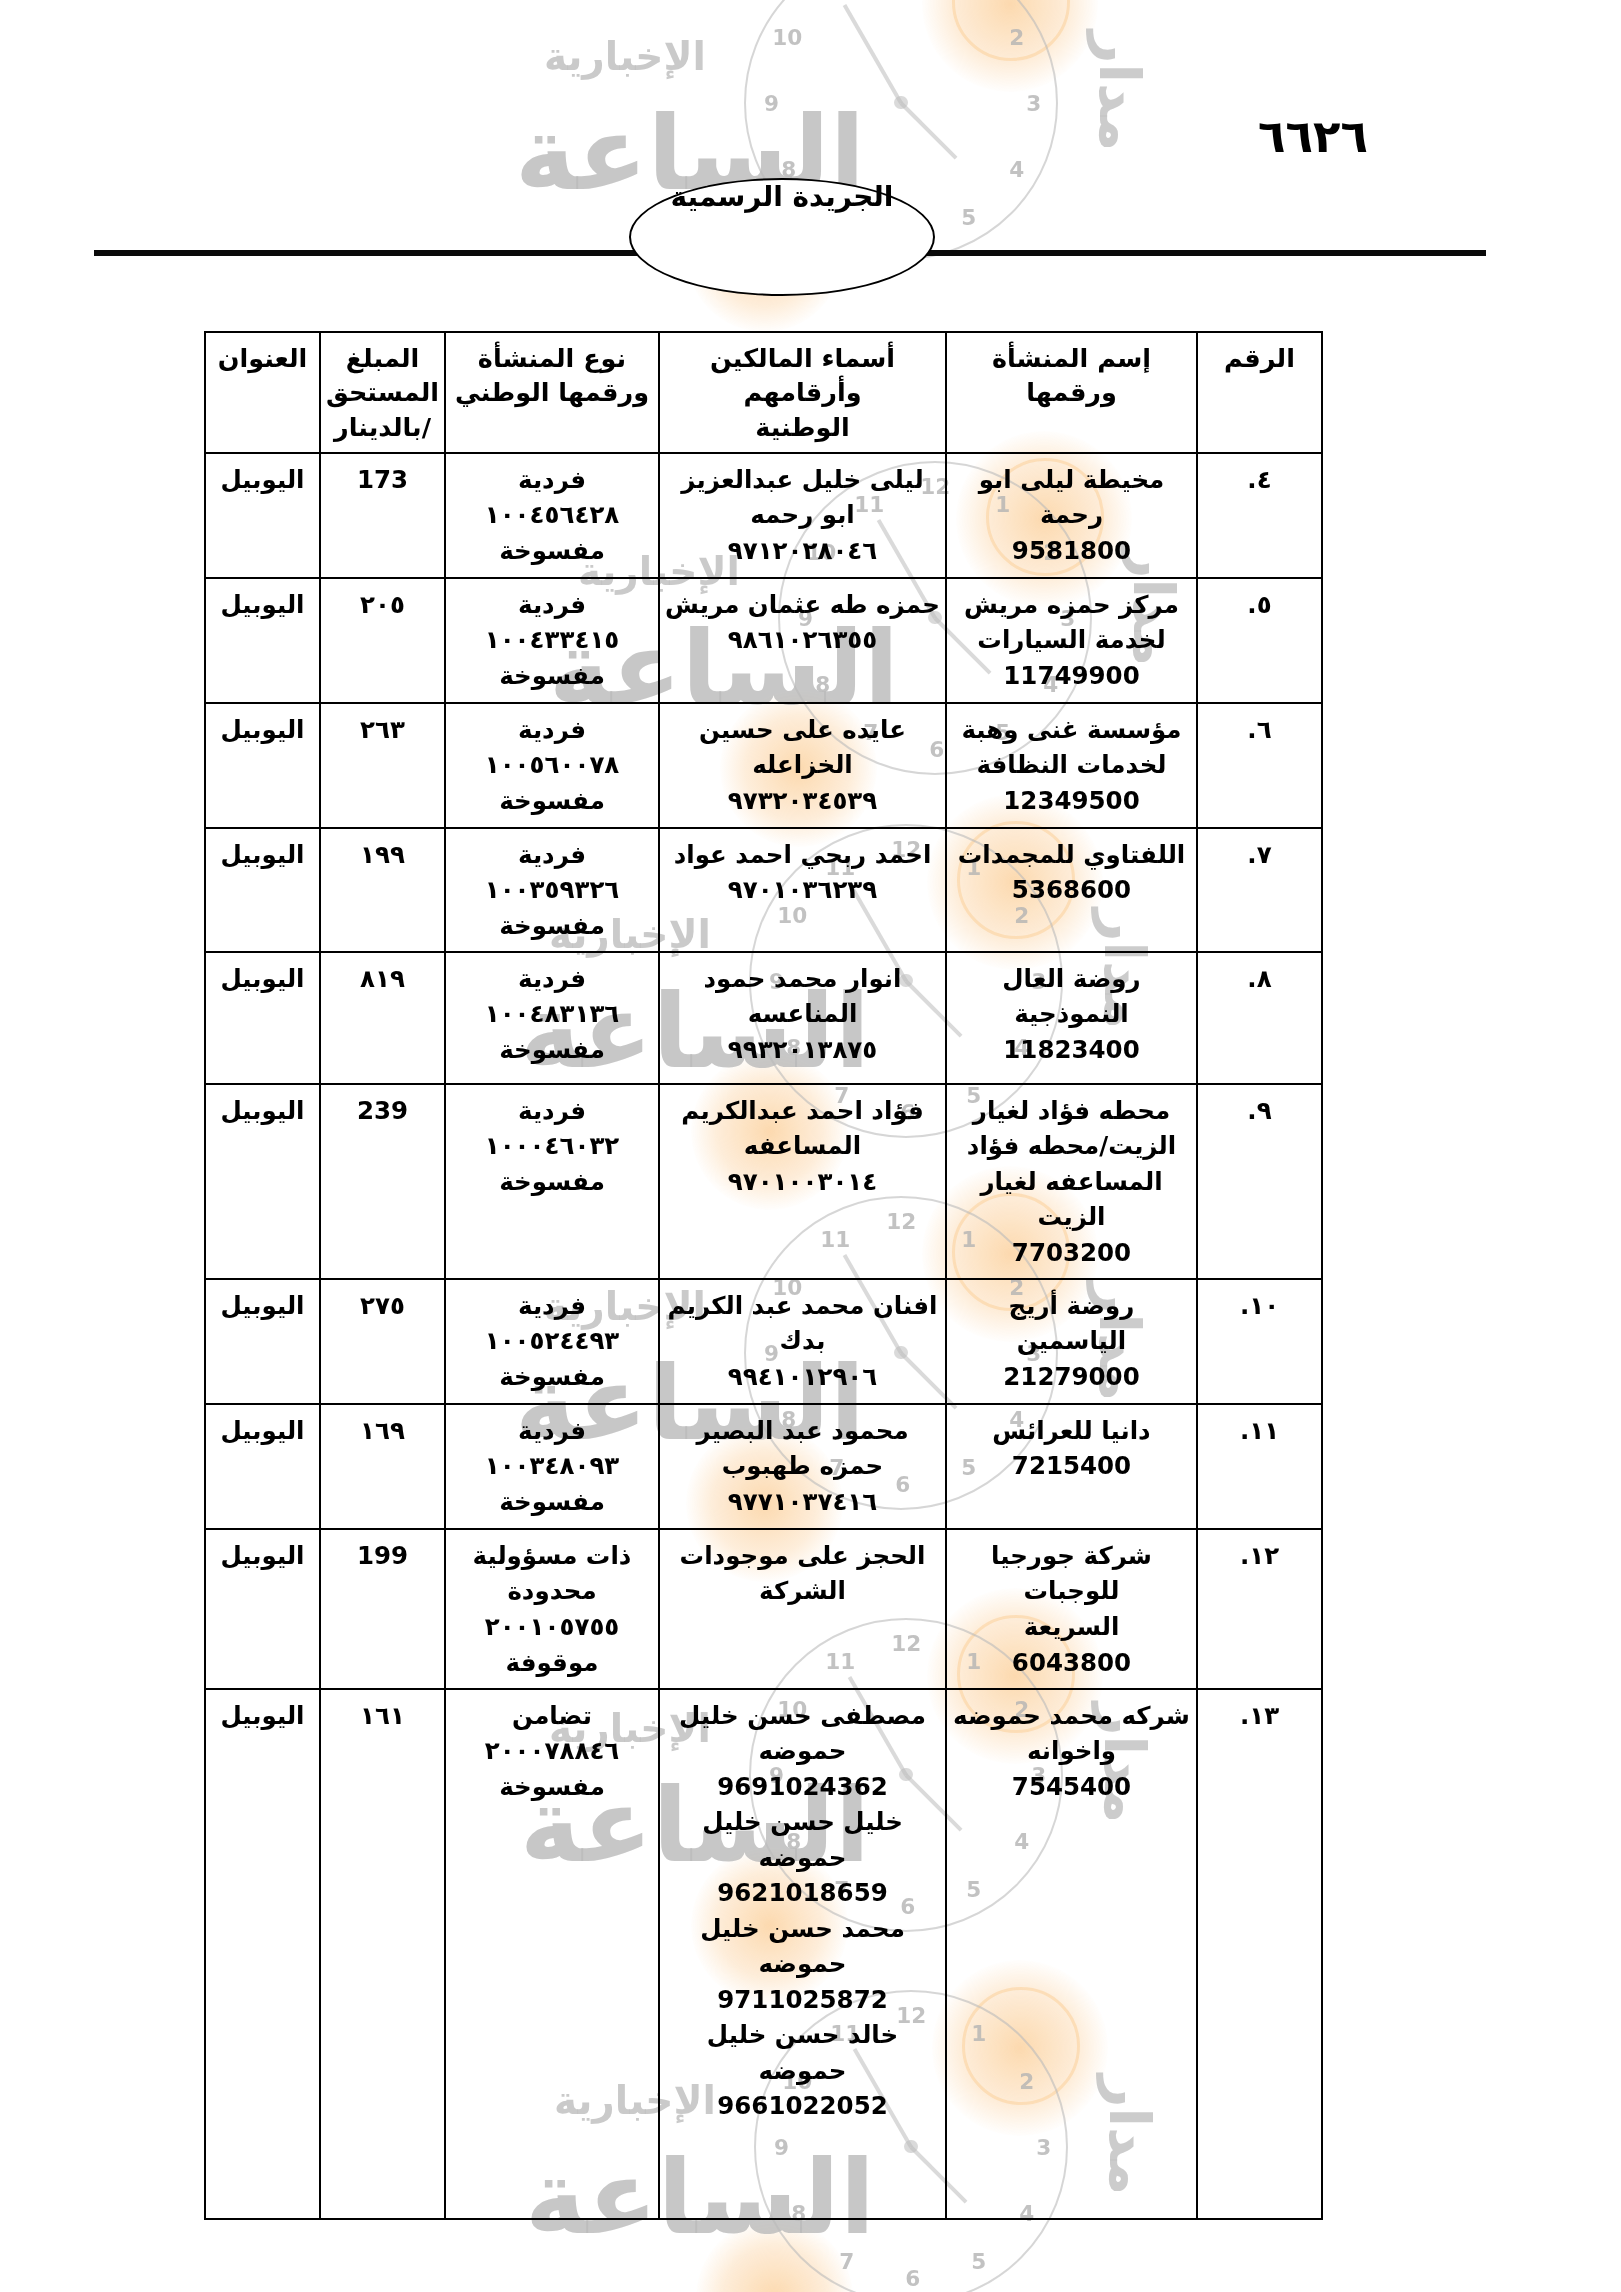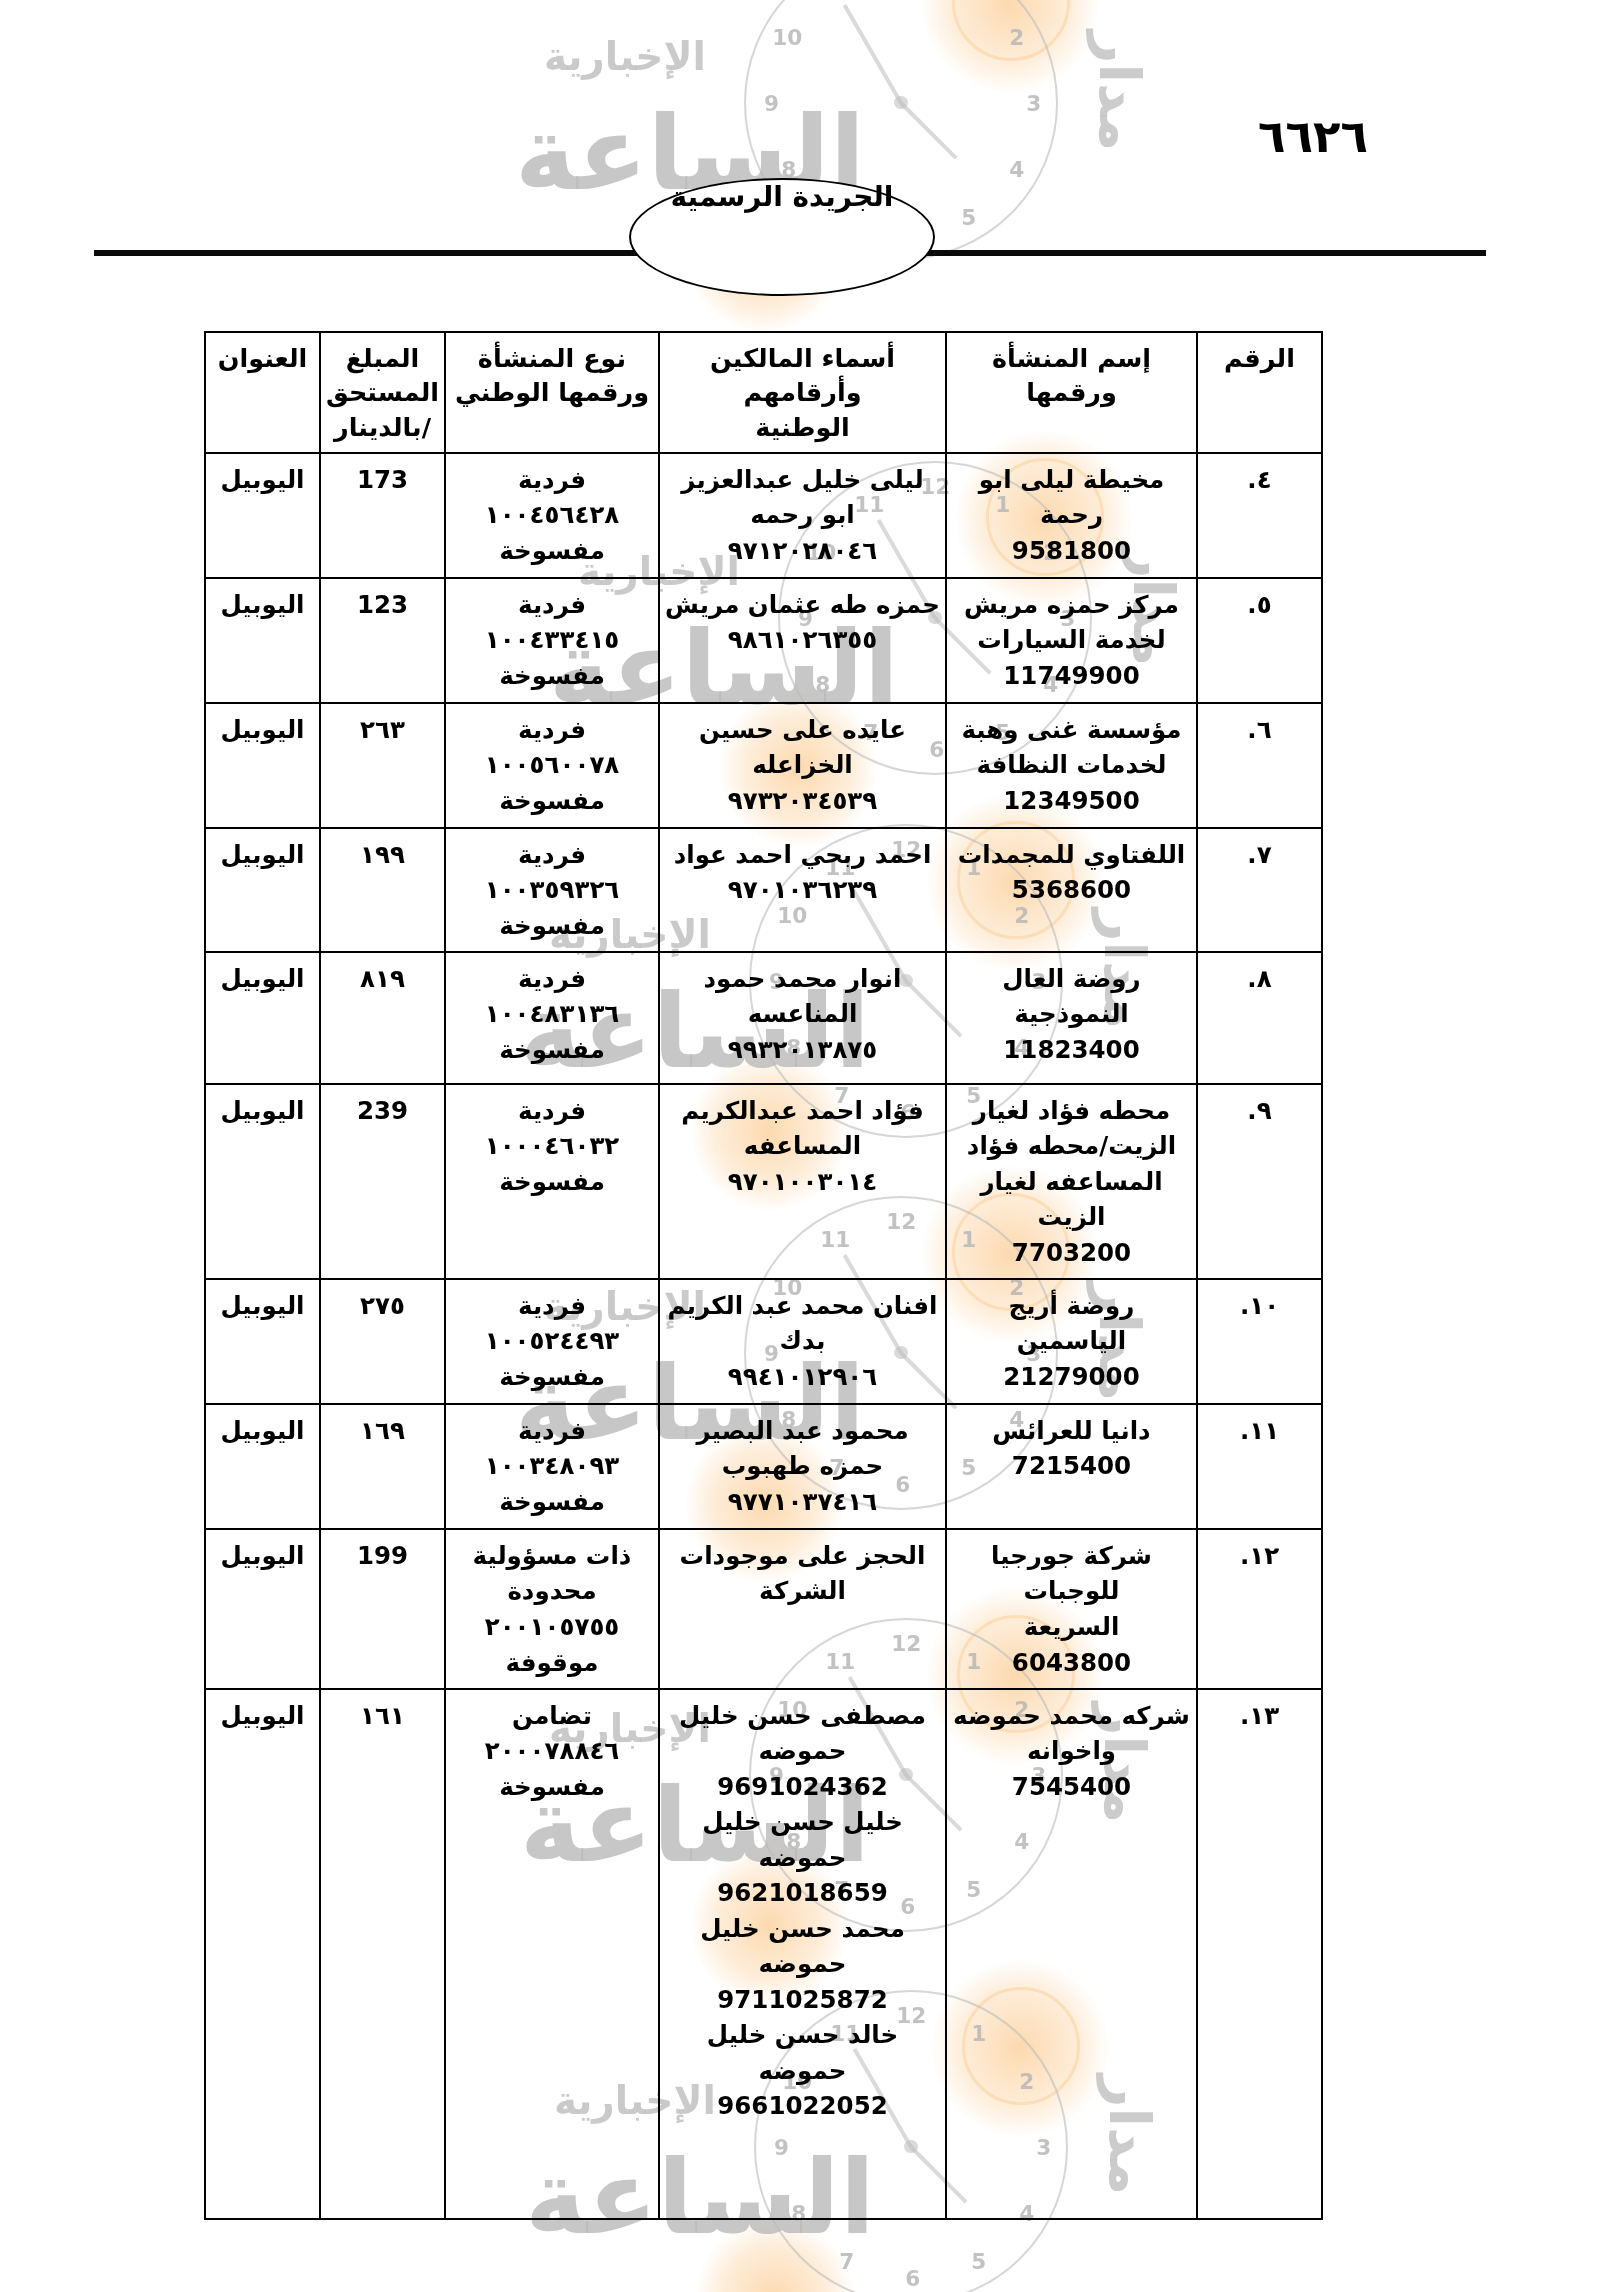--- a/index.html
+++ b/index.html
@@ -300,21 +300,21 @@
   <tr>
     <td>٥.</td>
     <td>مركز حمزه مريش
 لخدمة السيارات
 11749900</td>
     <td>حمزه طه عثمان مريش
 ٩٨٦١٠٢٦٣٥٥</td>
     <td>فردية
 ١٠٠٤٣٣٤١٥
 مفسوخة</td>
-    <td>123</td>
+    <td>٢٠٥</td>
     <td>اليوبيل</td>
   </tr>
 
   <tr>
     <td>٦.</td>
     <td>مؤسسة غنى وهبة
 لخدمات النظافة
 12349500</td>
     <td>عايده على حسين
 الخزاعله

